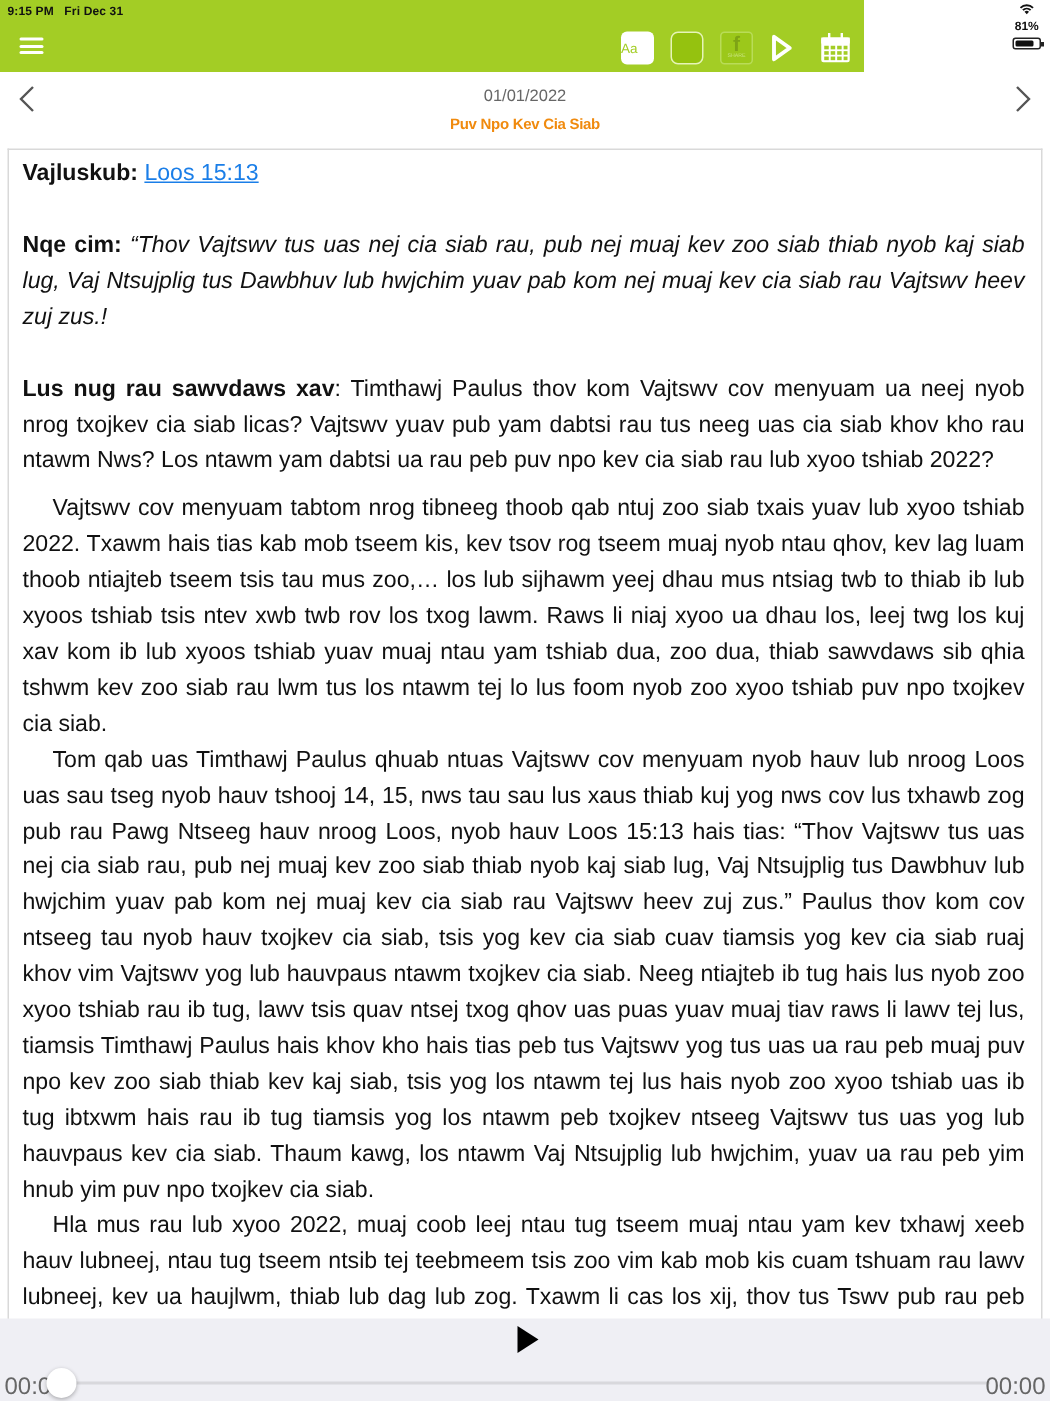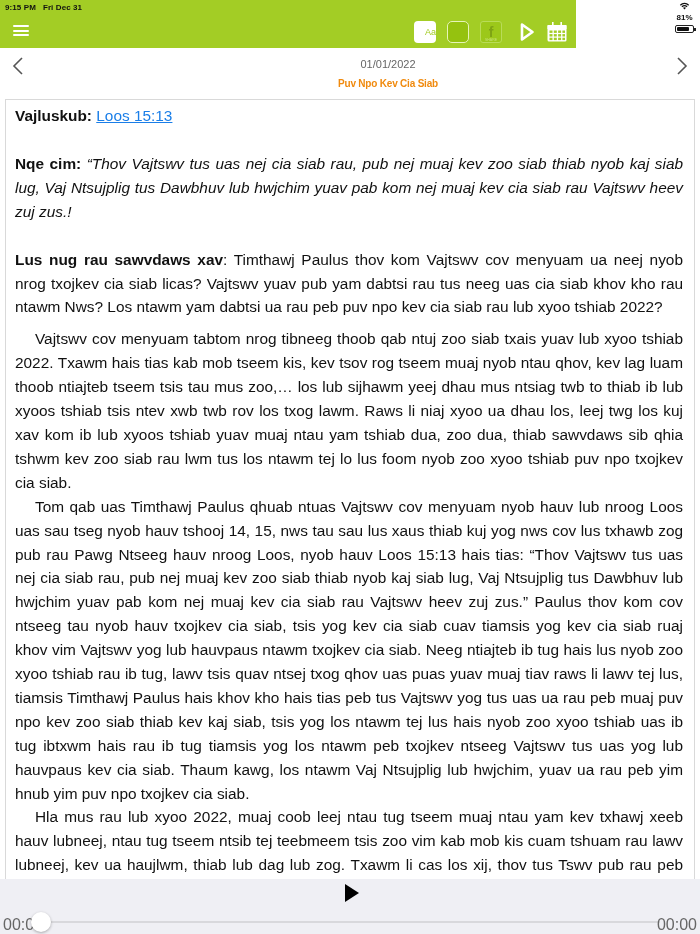--- a/index.html
+++ b/index.html
@@ -12,28 +12,28 @@
   .status-right { position: absolute; right: 6px; top: 2px; display: flex; align-items: center; gap: 3px; font-weight: bold; flex-direction: column; }
   .wifi { width: 11px; height: 8px; }
   .battery { width: 19px; height: 8px; border: 1px solid #222; border-radius: 2px; position: relative; padding: 1px; }
   .battery-fill { height: 100%; background: #111; border-radius: 1px; }
   .battery-tip { position: absolute; right: -3px; top: 2px; width: 2px; height: 3px; background: #222; }
 
   .menu-btn { position: absolute; left: 13px; top: 25px; width: 16px; height: 12px; cursor: pointer; }
   .menu-btn span { display: block; height: 2px; background: #fff; margin-bottom: 2.5px; border-radius: 1px; }
 
   .toolbar { position: absolute; right: 0; top: 20px; height: 24px; display: flex; align-items: center; }
-  .tb-btn { width: 22px; height: 22px; margin-left: 11px; display: flex; align-items: center; justify-content: flex-end; cursor: pointer; }
+  .tb-btn { width: 22px; height: 22px; margin-left: 11px; display: flex; align-items: center; justify-content: flex-start; cursor: pointer; }
   .tb-aa { background: #fff; border-radius: 4px; color: #a3cd25; font-size: 9px; }
   .tb-square { border: 1.5px solid #e6f4b8; border-radius: 5px; background: #95c20f; }
   .tb-fb { border: 1px solid #b9dc58; border-radius: 3px; background: #9cc81a; color: #7ea315; font-size: 14px; font-weight: bold; flex-direction: column; line-height: 1; }
   .tb-fb small { font-size: 3.5px; color: #c6e27a; font-weight: normal; }
   .tb-last { margin-right: 8px; }
 
-  .date-nav { position: absolute; top: 48px; left: 0; width: 700px; height: 50px; background: #fff; padding-left: 38px; }
+  .date-nav { position: absolute; top: 48px; left: 0; width: 700px; height: 50px; background: #fff; }
   .nav-prev, .nav-next { position: absolute; top: 6px; font-size: 24px; color: #555; cursor: pointer; font-family: "DejaVu Sans", sans-serif; font-weight: 200; }
   .nav-prev { left: 12px; }
   .nav-next { right: 12px; }
   .date-label { position: absolute; top: 10px; width: 100%; text-align: center; font-size: 11px; color: #666; }
   .title { position: absolute; top: 30px; width: 100%; text-align: center; font-size: 10px; color: #f08a0e; font-weight: bold; letter-spacing: -0.2px; }
 
   .content { position: absolute; left: 5px; top: 99px; width: 690px; height: 790px; border: 1px solid #d9d9d9; border-bottom: none; overflow: hidden; padding: 4px 11px 0 9px; font-size: 15.4px; line-height: 23.9px; color: #111; }
   .content p { text-align: justify; }
   .ref-line { margin-bottom: 24px; }
   .ref-label { font-weight: bold; }

